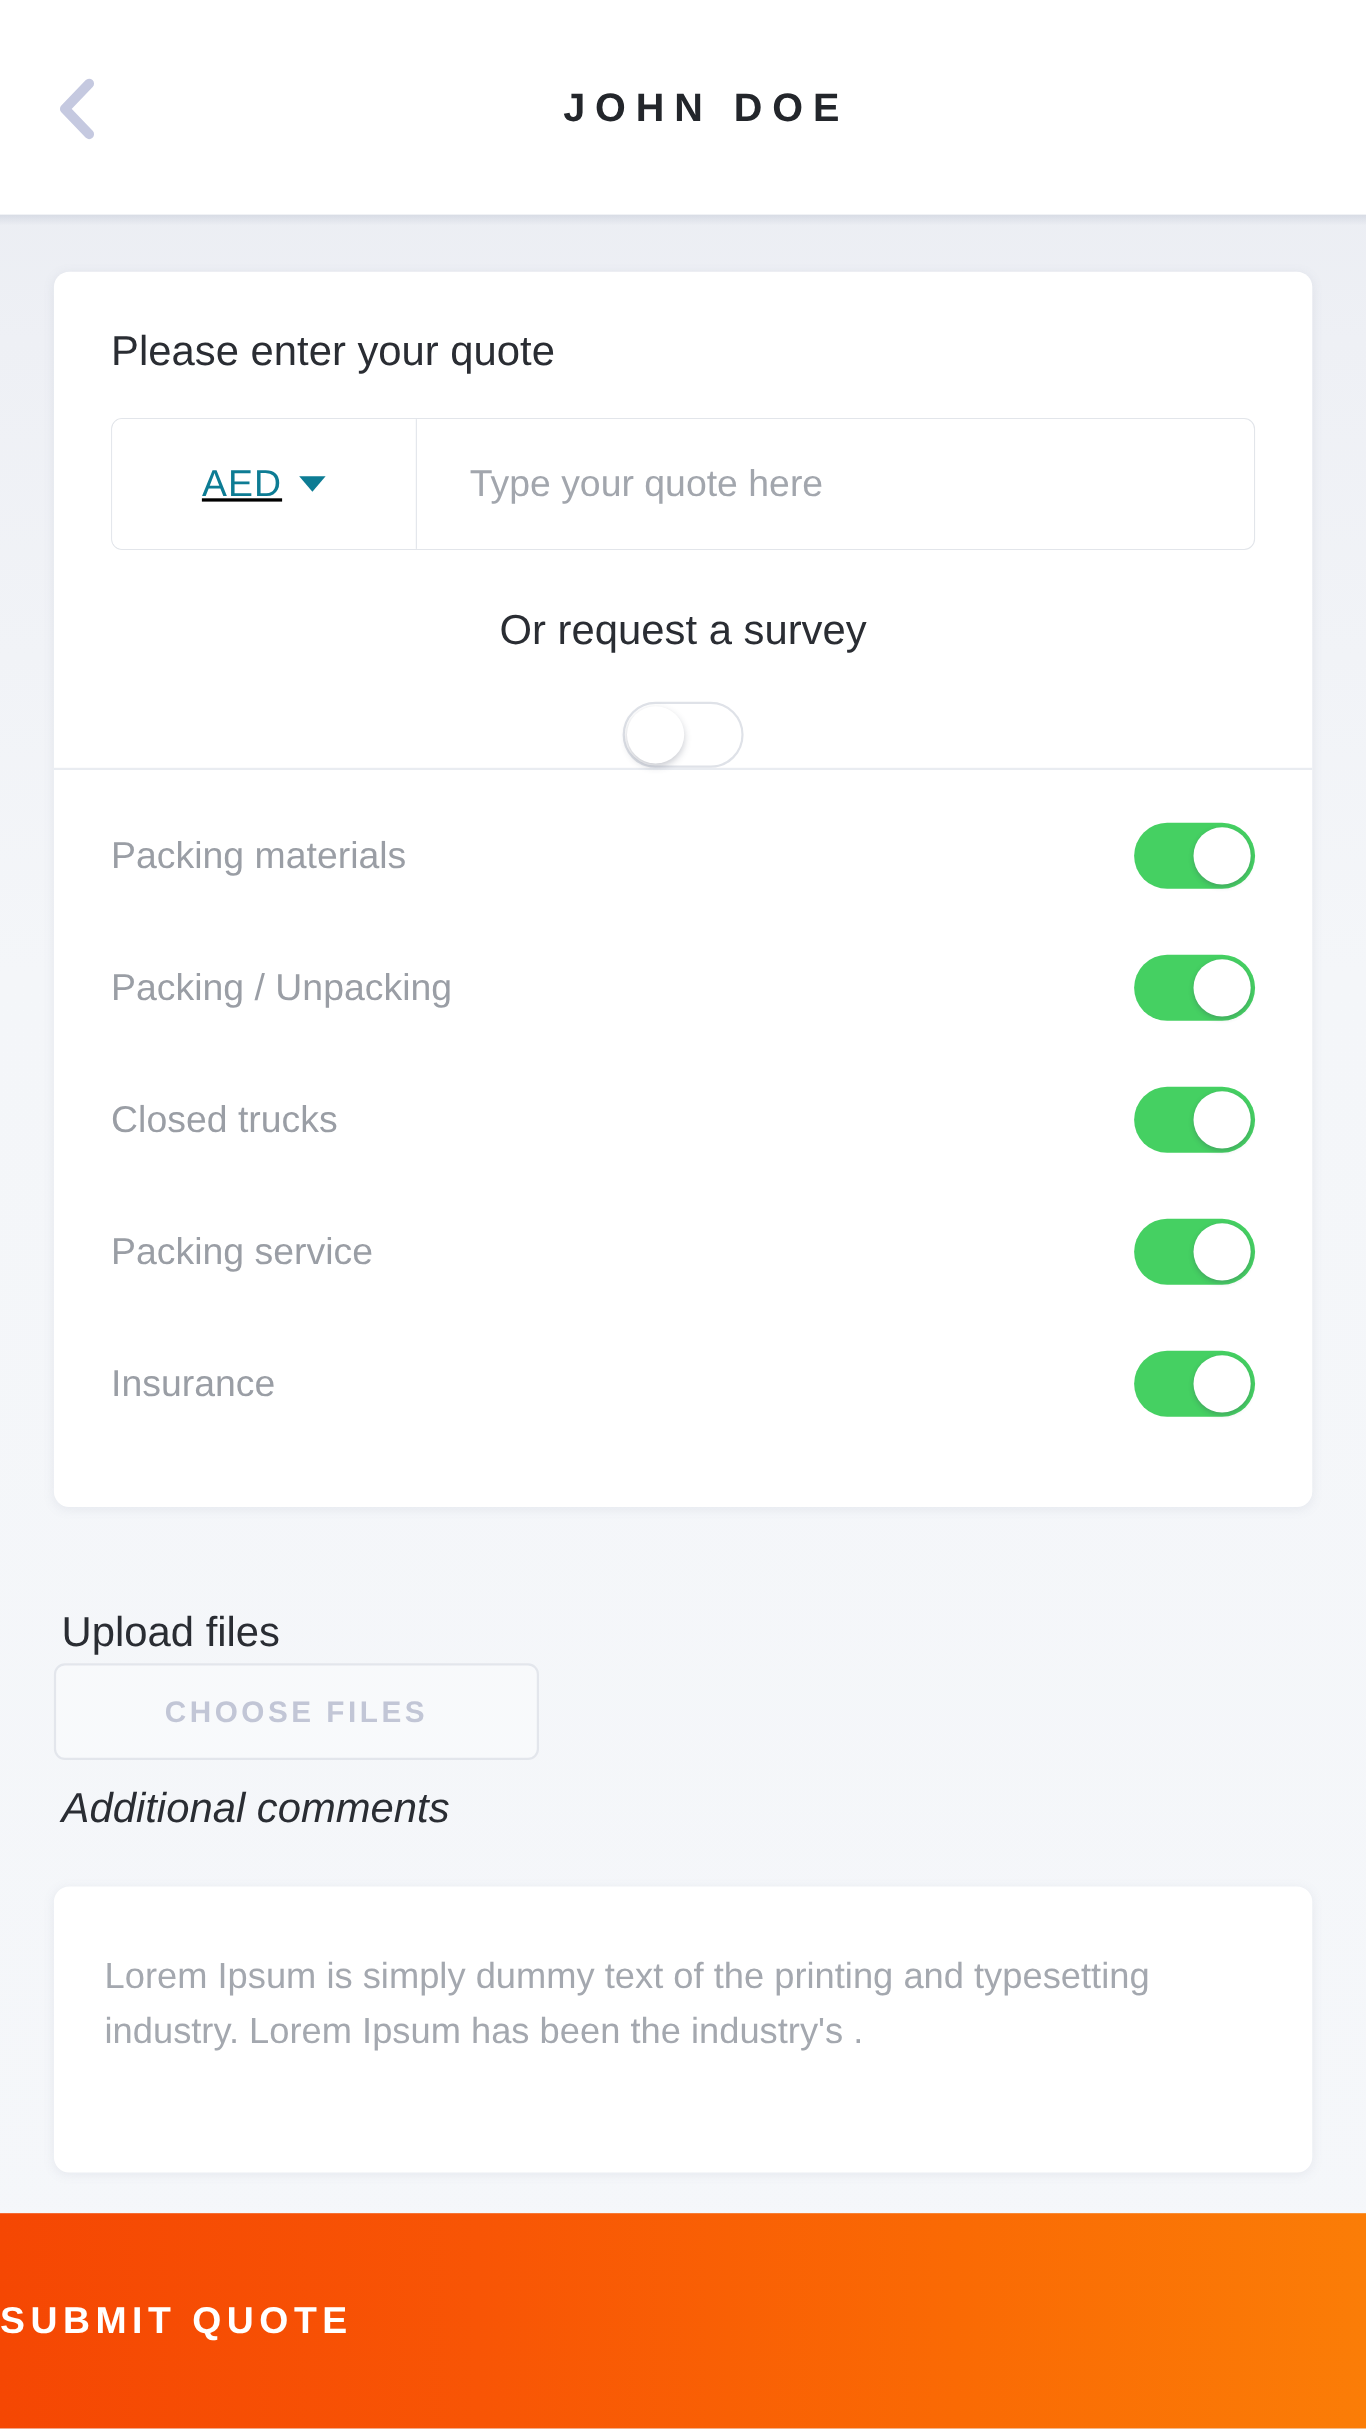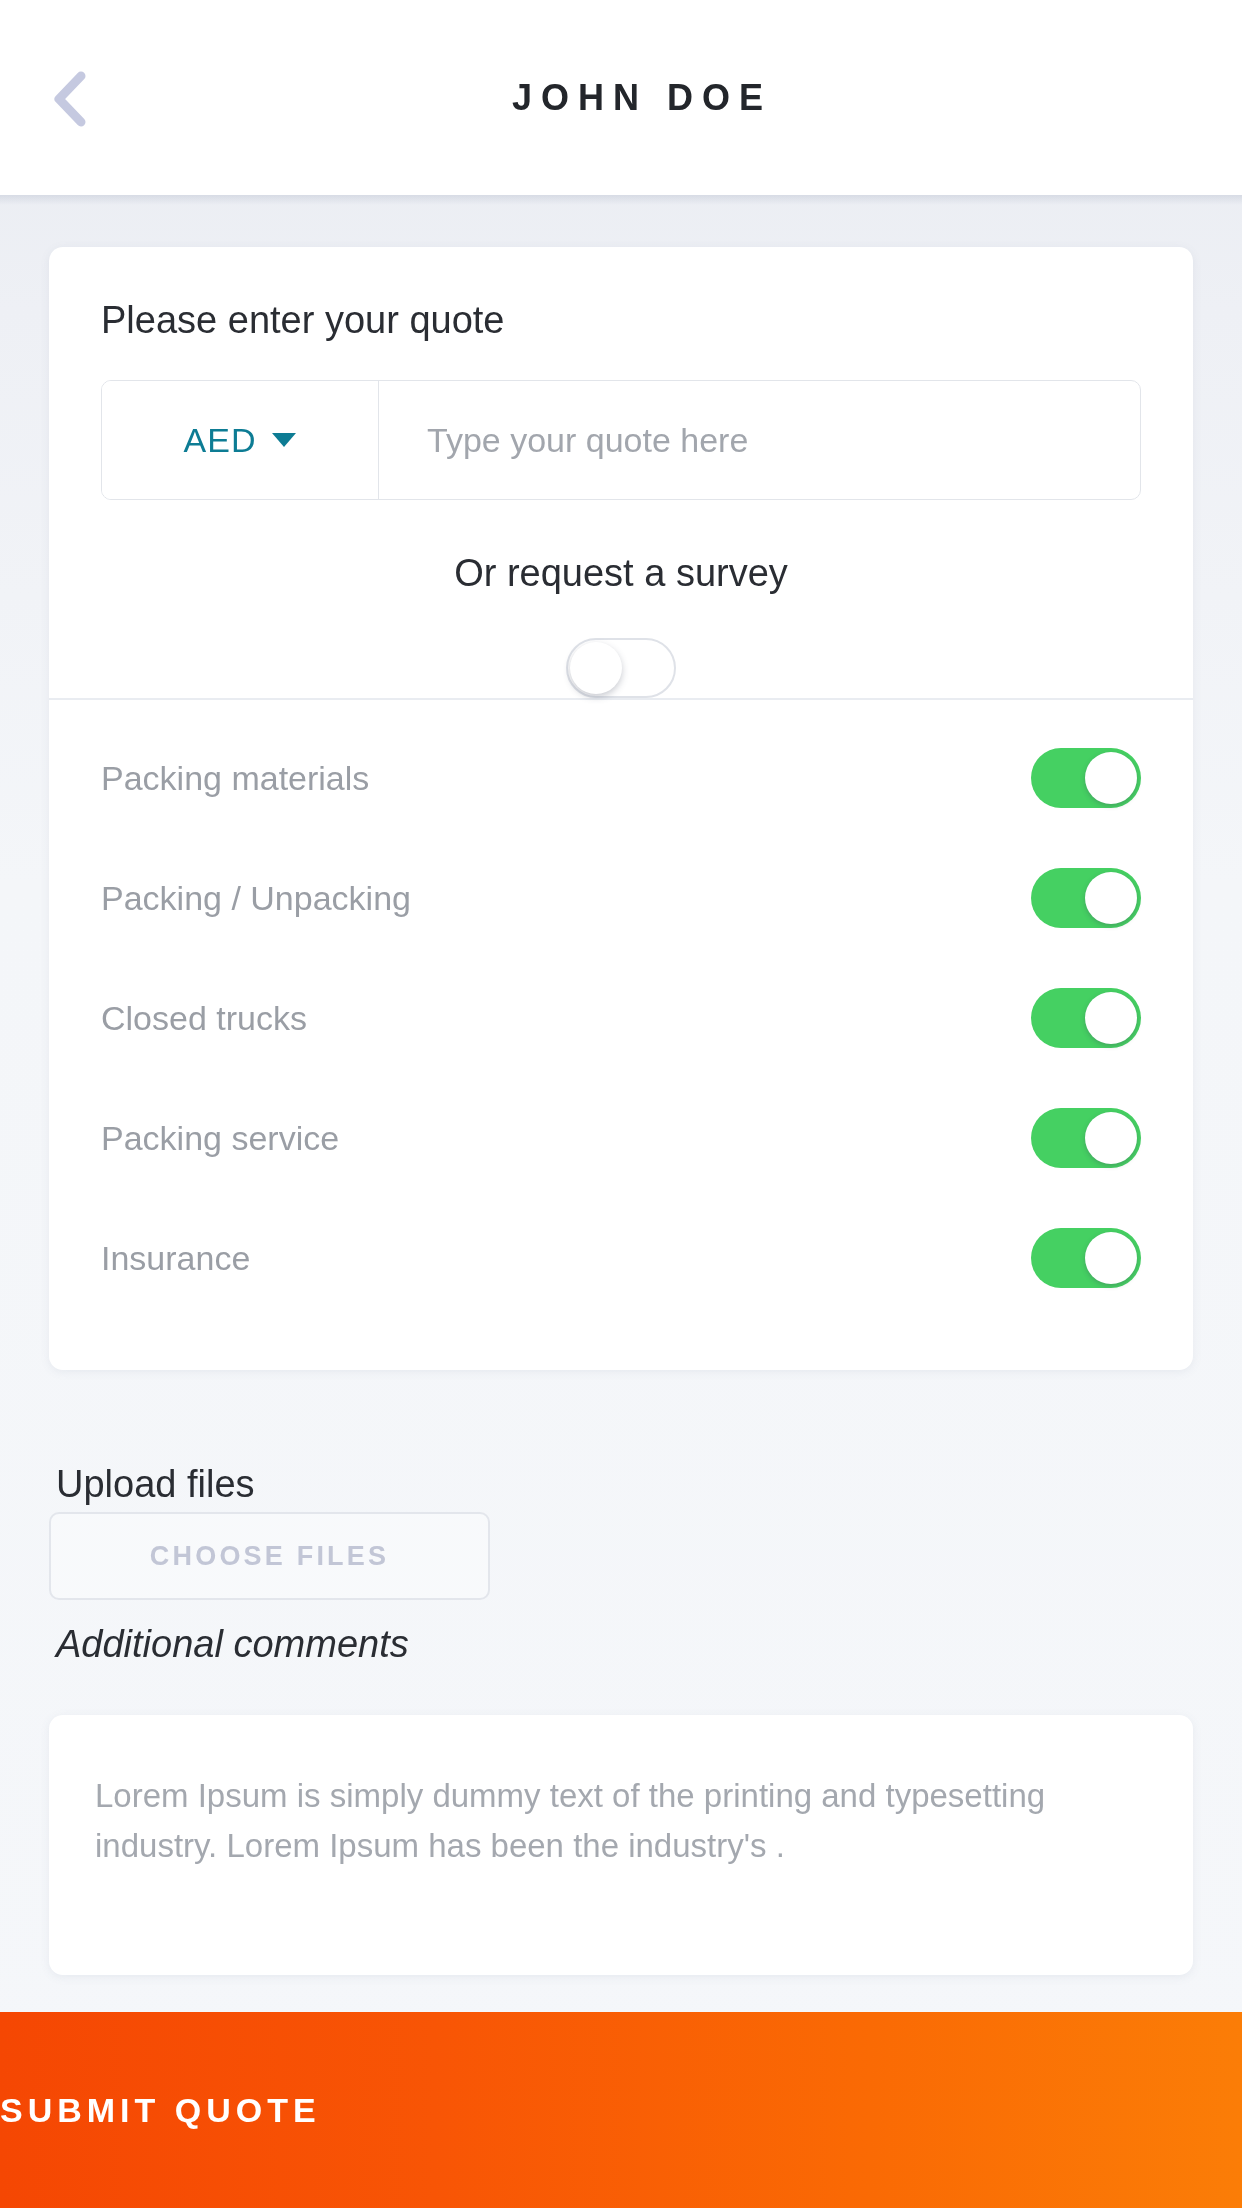--- a/index.html
+++ b/index.html
@@ -101,20 +101,21 @@
   }
   .currency-select {
     width: 277px;
     border-right: 1.5px solid #e2e5ea;
     display: flex;
     align-items: center;
     justify-content: center;
     gap: 16px;
     cursor: pointer;
     background: #fff;
+    text-decoration: underline;
   }
   .currency-code {
     font-size: 34px;
     color: #0d7c94;
     letter-spacing: 1px;
   }
   .caret-down {
     width: 0; height: 0;
     border-left: 12px solid transparent;
     border-right: 12px solid transparent;

